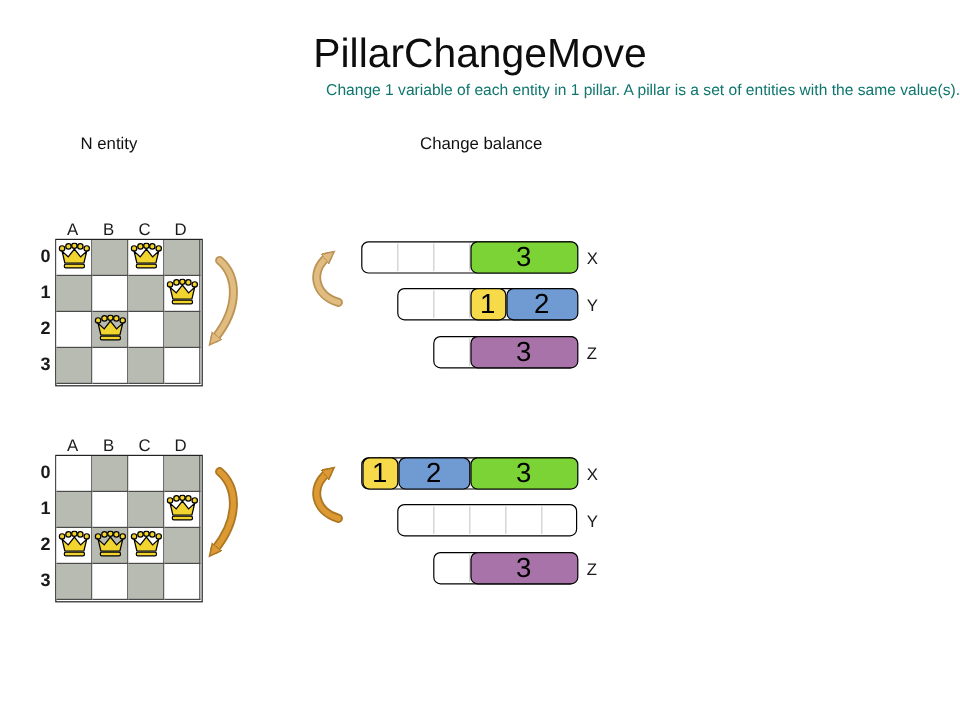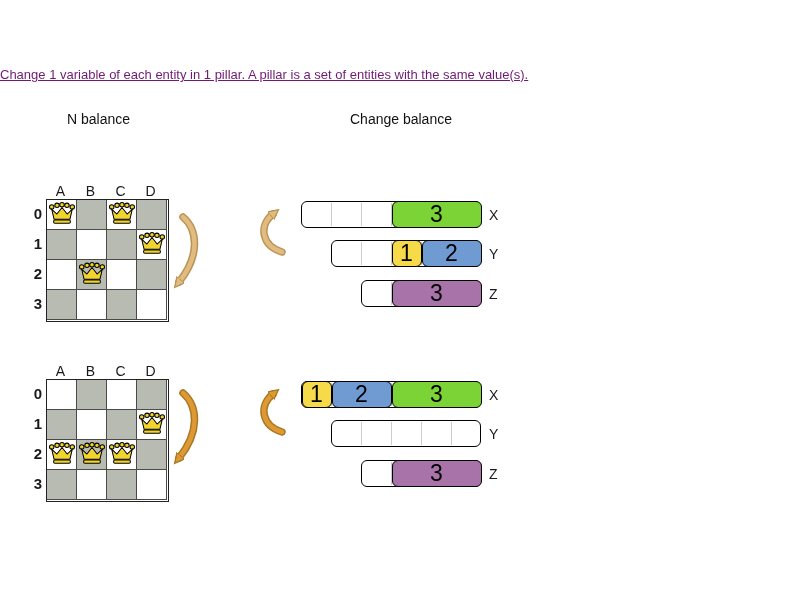--- a/index.html
+++ b/index.html
@@ -1,20 +1,20 @@
 <!DOCTYPE html>
 <html><head>
 <meta charset="utf-8">
 <style>
   html,body{margin:0;padding:0;background:#fff;}
   .canvas{position:relative;width:800px;height:600px;background:#fff;overflow:hidden;
           font-family:"Liberation Sans",sans-serif;color:#111;}
   .title{position:absolute;left:0;right:0;top:26px;text-align:center;
          font-size:34px;color:#0d0d0d;}
-  .subtitle{position:absolute;left:0;right:0;top:67px;text-align:left;font-size:13px;color:#701a75;text-decoration:underline;}
+  .subtitle{position:absolute;left:0;right:0;top:67px;text-align:right;font-size:13px;color:#0f766e;}
   .section-label{position:absolute;font-size:14px;color:#111;}
   .board-wrap{position:absolute;width:150px;height:145px;}
   .col-label{position:absolute;top:0;width:30px;height:15px;text-align:center;
              font-size:14px;letter-spacing:1px;color:#1a1a1a;}
   .row-label{position:absolute;left:0;width:20px;height:30px;text-align:right;
              font-size:15px;font-weight:bold;color:#1a1a1a;line-height:30px;}
   .board-grid{position:absolute;left:24px;top:16px;width:121px;height:121px;
               border:1px solid #222;background:#fff;box-sizing:content-box;}
   .cell{position:absolute;width:30px;height:30px;box-sizing:border-box;
         border-right:1px solid #4a4a4a;border-bottom:1px solid #4a4a4a;
@@ -26,23 +26,24 @@
   .block{position:absolute;top:-1.5px;height:27px;border:1.5px solid #000;border-radius:6px;
          box-sizing:border-box;display:flex;align-items:center;justify-content:center;
          font-size:23px;color:#000;}
   .bar-label{position:absolute;left:188px;width:20px;height:16px;font-size:14px;color:#1a1a1a;}
   .arrow-svg{position:absolute;pointer-events:none;}
 </style>
 </head>
 <body>
 
 <div class="canvas">
+  <div class="title">PillarChangeMove</div>
   <div class="subtitle">Change 1 variable of each entity in 1 pillar. A pillar is a set of entities with the same value(s).</div>
 
-  <div class="section-label" style="left:67px;top:111px">N balance</div>
+  <div class="section-label" style="left:67px;top:111px">N entity</div>
   <div class="section-label" style="left:350px;top:111px">Change balance</div>
 
   <div id="board-0" class="board-wrap" style="left:22px;top:183px">
       <div class="col-label" style="left: 24px;">A</div>
       <div class="col-label" style="left: 54px;">B</div>
       <div class="col-label" style="left: 84px;">C</div>
       <div class="col-label" style="left: 114px;">D</div>
       <div class="row-label" style="top: 16px;">0</div>
       <div class="row-label" style="top: 46px;">1</div>
       <div class="row-label" style="top: 76px;">2</div>

